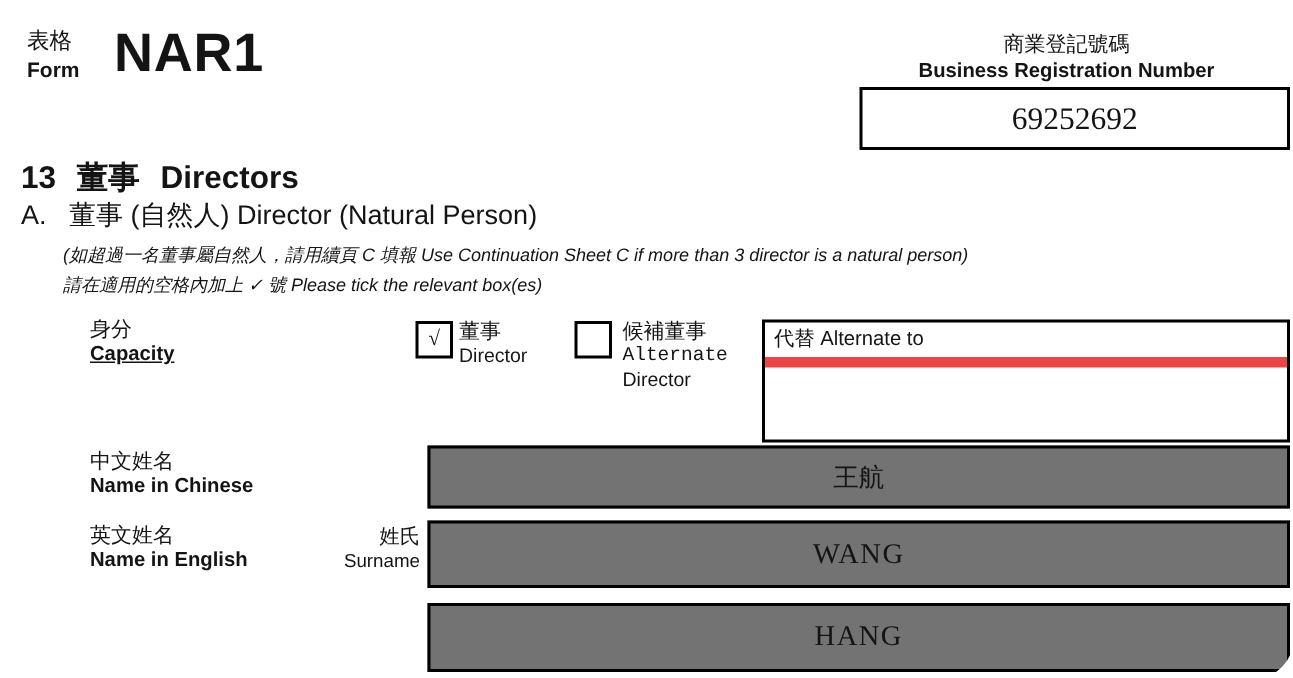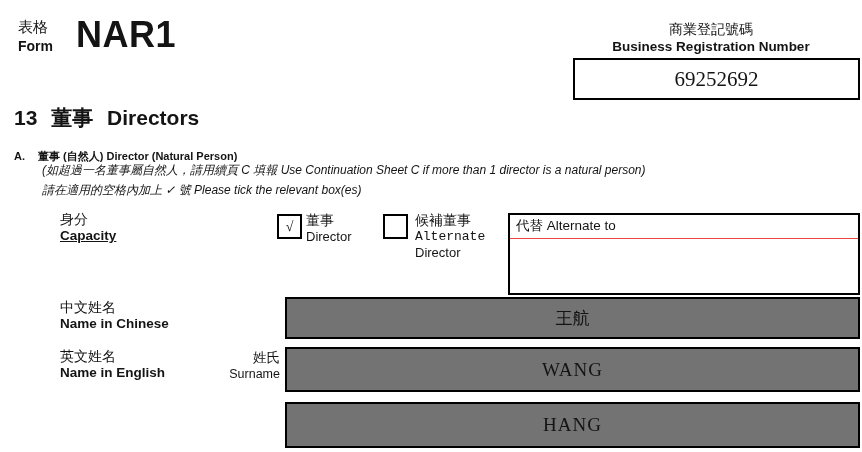--- a/index.html
+++ b/index.html
@@ -1,56 +1,56 @@
 <!DOCTYPE html>
 <html><head>
 <meta charset="utf-8">
 <style>
   html, body { margin:0; padding:0; background:#ffffff; }
   body { font-family:"Liberation Sans", sans-serif; color:#141414; }
-  .page { position:relative; width:862px; height:452px; background:#ffffff; overflow:hidden; }
+  .page { position:relative; width:862px; height:452px; background:#ffffff; overflow:hidden;border-radius:25px; }
   .abs { position:absolute; }
   .serif { font-family:"Liberation Serif", serif; }
 
   
   .form-zh   { left:18px; top:18px;  font-size:15px; }
   .form-en   { left:18px; top:38px;  font-size:14px;font-weight:bold; }
   .form-code { left:76px; top:14px;  font-size:36px; font-weight:bold; letter-spacing:0.5px; }
 
   .brn-labels { left:563px; top:20px; width:296px; text-align:center; line-height:1.3; }
   .brn-zh { font-size:14px; }
   .brn-en { font-size:13.5px; font-weight:bold; }
   .brn-box { left:573px; top:58px; width:283px; height:38px; border:2px solid #000;
              display:flex; align-items:center; justify-content:center; font-size:21px;text-align:right; }
 
   
   .sec-title  { left:14px; top:104px; font-size:21px; font-weight:bold; }
   .sec-title span { margin-right:8px; }
-  .part-title { left:14px; top:149px; font-size:11px; font-weight:bold; }
+  .part-title { left:14px; top:131px; font-size:18px; font-weight:normal; }
   .part-title .pl { margin-right:10px; }
 
   .note  { font-size:12px; font-style:italic; }
   .note1 { left:42px; top:162px; }
   .note2 { left:42px; top:182px; }
 
   
   .cap-zh { left:60px; top:211px; font-size:14px; }
   .cap-en { left:60px; top:228px; font-size:13.5px; font-weight:bold;text-decoration:underline; }
   .cb { width:21px; height:21px; border:2px solid #000; display:flex;
         align-items:center; justify-content:center; font-size:14px; background:#fff; }
   .cb1 { left:277px; top:214px; }
   .cb2 { left:383px; top:214px; }
   .dir-zh  { left:306px; top:212px; font-size:14px; }
   .dir-en  { left:306px; top:229px; font-size:13px; }
   .alt-zh  { left:415px; top:212px; font-size:14px; }
   .alt-en1 { left:415px; top:229px; font-size:13px;font-family:Liberation Mono, monospace; }
   .alt-en2 { left:415px; top:245px; font-size:13px; }
 
   .alt-to-box { left:508px; top:213px; width:348px; height:78px; border:2px solid #000; background:#fff; }
-  .alt-to-label { padding:2px 6px 3px 6px; font-size:13.5px; border-bottom:1px solid #ef4444; }
+  .alt-to-label { padding:2px 6px 3px 6px; font-size:13.5px; border-bottom:7px solid #ef4444; }
   .alt-to-value { padding:4px 6px; font-size:14px; min-height:40px; }
 
   
   .field-box { border:2px solid #000; display:flex; align-items:center; justify-content:center; background:#737373; }
   .cn-zh { left:60px; top:299px; font-size:14px; }
   .cn-en { left:60px; top:316px; font-size:13.5px; font-weight:bold; }
   .cn-box { left:285px; top:297px; width:571px; height:38px; font-size:17px; }
 
   .en-zh { left:60px; top:348px; font-size:14px; }
   .en-en { left:60px; top:365px; font-size:13.5px; font-weight:bold; }
@@ -85,21 +85,21 @@
     <span>13</span>
     <span>董事</span>
     <span>Directors</span>
   </div>
 
   <div class="abs part-title">
     <span class="pl">A.</span>
     <span>董事 (自然人) Director (Natural Person)</span>
   </div>
 
-  <div class="abs note note1">(如超過一名董事屬自然人，請用續頁 C 填報  Use Continuation Sheet C if more than 1 director is a natural person)</div>
+  <div class="abs note note1">(如超過一名董事屬自然人，請用續頁 C 填報  Use Continuation Sheet C if more than 3 director is a natural person)</div>
   <div class="abs note note2">請在適用的空格內加上 ✓ 號  Please tick the relevant box(es)</div>
 
   <div class="abs cap-zh">身分</div>
   <div class="abs cap-en">Capacity</div>
 
   <div class="abs cb cb1 serif">
     <span>√</span>
   </div>
   <div class="abs dir-zh">董事</div>
   <div class="abs dir-en">Director</div>

